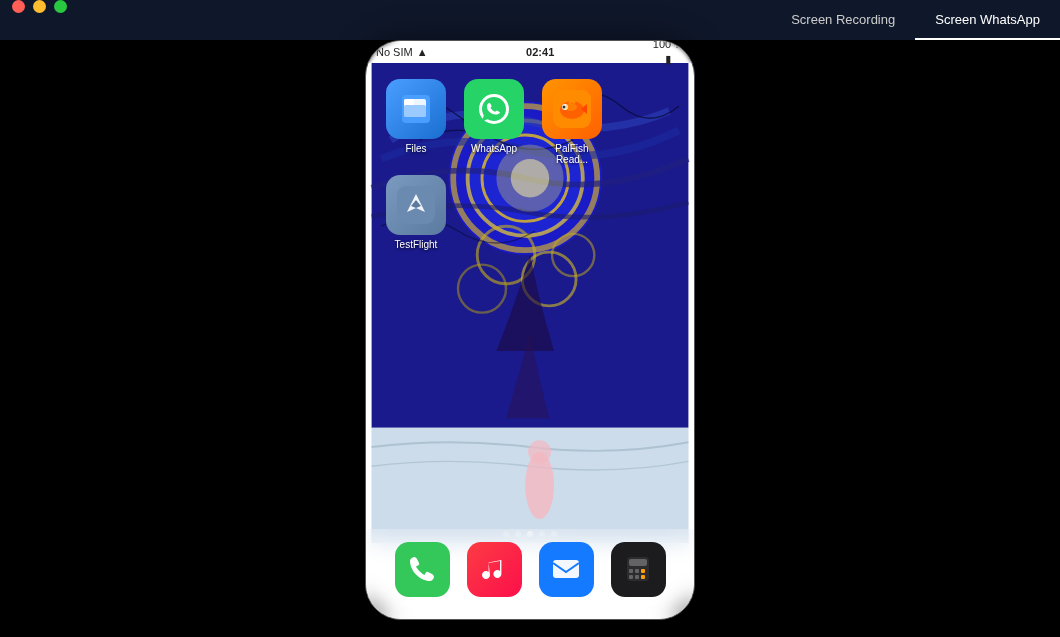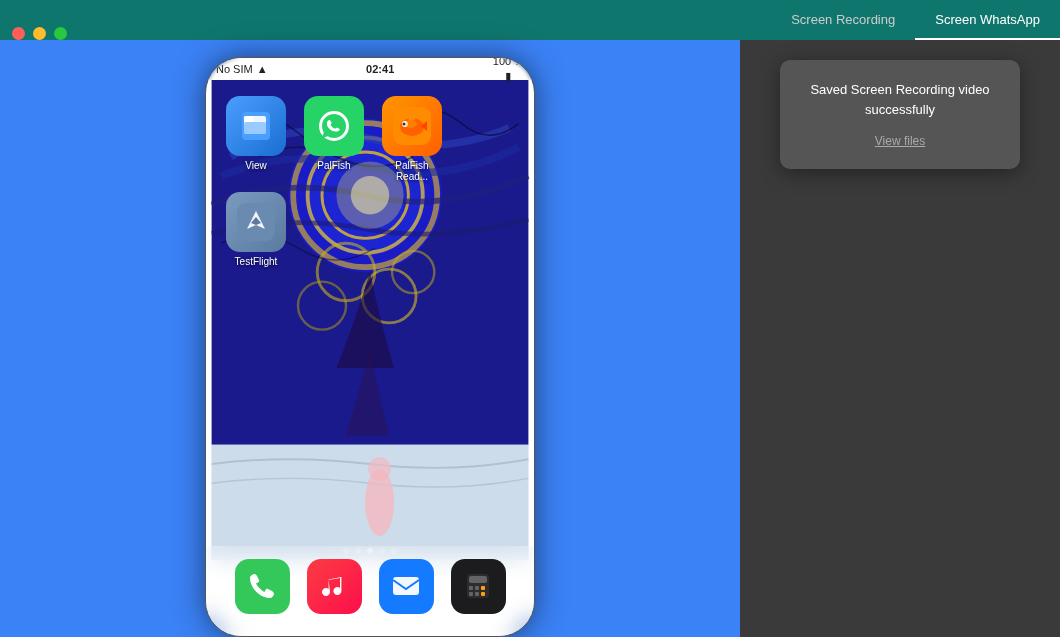--- a/index.html
+++ b/index.html
@@ -9,23 +9,23 @@
       background: #3a3a3a;
       font-family: -apple-system, BlinkMacSystemFont, 'Helvetica Neue', sans-serif;
       overflow: hidden;
       position: relative;
     }
 
     
     .title-bar {
       width: 100%;
       height: 40px;
-      background: #0f766e;
-      display: flex;
-      align-items: flex-end;
+      background: #0f172a;
+      display: flex;
+      align-items: flex-start;
       position: relative;
     }
     .traffic-lights {
       display: flex;
       align-items: center;
       gap: 8px;
       padding-left: 12px;
     }
     .traffic-light {
       width: 13px;
@@ -63,23 +63,23 @@
     
     .main-content {
       display: flex;
       width: 100%;
       height: calc(100% - 40px);
     }
 
     
     .left-area {
       flex: 1;
-      background: #3b82f6;
-      display: flex;
-      align-items: flex-end;
+      background: #000000;
+      display: flex;
+      align-items: flex-start;
       justify-content: center;
       position: relative;
     }
 
     
     .phone-frame {
       width: 330px;
       height: 580px;
       background: #fff;
       border-radius: 36px;
@@ -351,32 +351,32 @@
 
         <div class="app-icon-container">
           <div class="app-icon icon-files">
             <svg width="36" height="36" viewBox="0 0 36 36">
               <rect x="4" y="4" width="28" height="28" rx="4" fill="#4a9eff"></rect>
               <rect x="6" y="8" width="22" height="18" rx="2" fill="white" opacity="0.9"></rect>
               <rect x="6" y="14" width="22" height="12" rx="2" fill="#4a9eff" opacity="0.5"></rect>
               <rect x="6" y="8" width="10" height="6" rx="2" fill="white"></rect>
             </svg>
           </div>
-          <span class="app-label">View</span>
+          <span class="app-label">Files</span>
         </div>
 
         <div class="app-icon-container">
           <div class="app-icon icon-whatsapp">
             <svg width="38" height="38" viewBox="0 0 38 38">
               <circle cx="19" cy="19" r="15" fill="white"></circle>
               <path d="M19 7 C12.4 7 7 12.4 7 19 C7 21.3 7.7 23.5 8.8 25.4 L7 31 L12.8 29.3 C14.6 30.3 16.7 30.9 19 30.9 C25.6 30.9 31 25.5 31 18.9 C31 12.4 25.6 7 19 7Z" fill="#25D366"></path>
               <path d="M25 22.5 C24.5 23.5 23 24.3 22 24.5 C19 25 16 23.5 14 21.5 C12.5 20 11.5 17.5 12 15.5 C12.3 14.5 13 13.5 14 13 C14.5 12.8 15 13 15.3 13.5 L16.5 15.8 C16.7 16.3 16.5 16.8 16.2 17.1 L15.5 17.8 C15.8 18.5 16.7 19.5 17.5 20.2 C18.3 20.9 19.5 21.5 20.2 21.7 L21 21 C21.4 20.7 21.9 20.6 22.3 20.8 L24.5 22 C25 22.3 25.2 22.9 25 22.5Z" fill="white"></path>
             </svg>
           </div>
-          <span class="app-label">PalFish</span>
+          <span class="app-label">WhatsApp</span>
         </div>
 
         <div class="app-icon-container">
           <div class="app-icon icon-palfish">
             <svg width="38" height="38" viewBox="0 0 38 38">
               <rect width="38" height="38" rx="9" fill="#ff8c00"></rect>
               <ellipse cx="19" cy="20" rx="12" ry="9" fill="#ff4500" opacity="0.6"></ellipse>
 
               <ellipse cx="18" cy="19" rx="10" ry="7" fill="#ff6000"></ellipse>
 
@@ -447,20 +447,14 @@
             <rect x="7" y="22" width="4" height="4" rx="1" fill="#636366"></rect>
             <rect x="13" y="22" width="4" height="4" rx="1" fill="#636366"></rect>
             <rect x="19" y="22" width="4" height="4" rx="1" fill="#ff9f0a"></rect>
           </svg>
         </div>
       </div>
 
     </div>
   </div>
 
-  <div class="right-panel">
-    <div class="notification-card">
-      <p class="notification-text">Saved Screen Recording video successfully</p>
-      <a class="view-files-link" href="#">View files</a>
-    </div>
-  </div>
 
 </div>
 
 </body></html>

